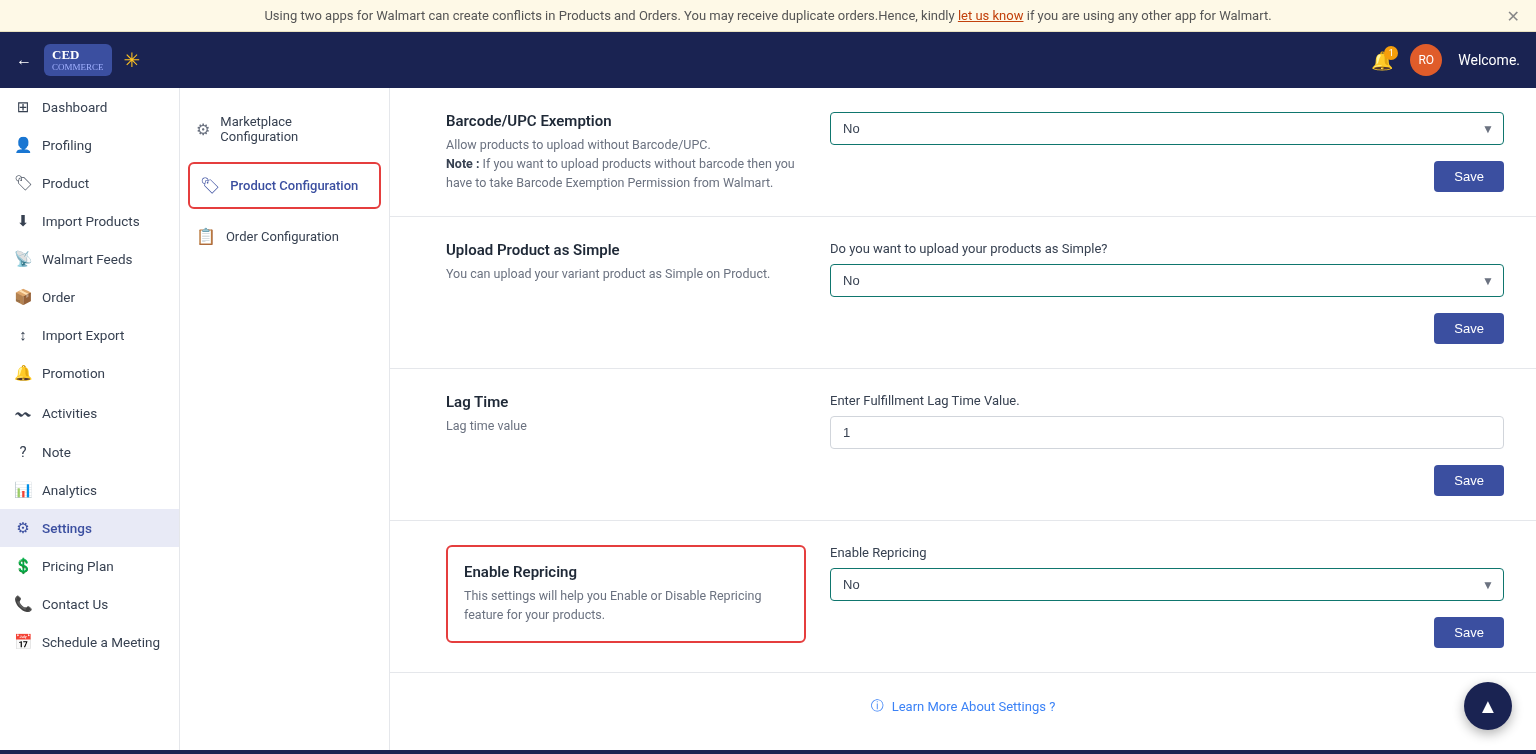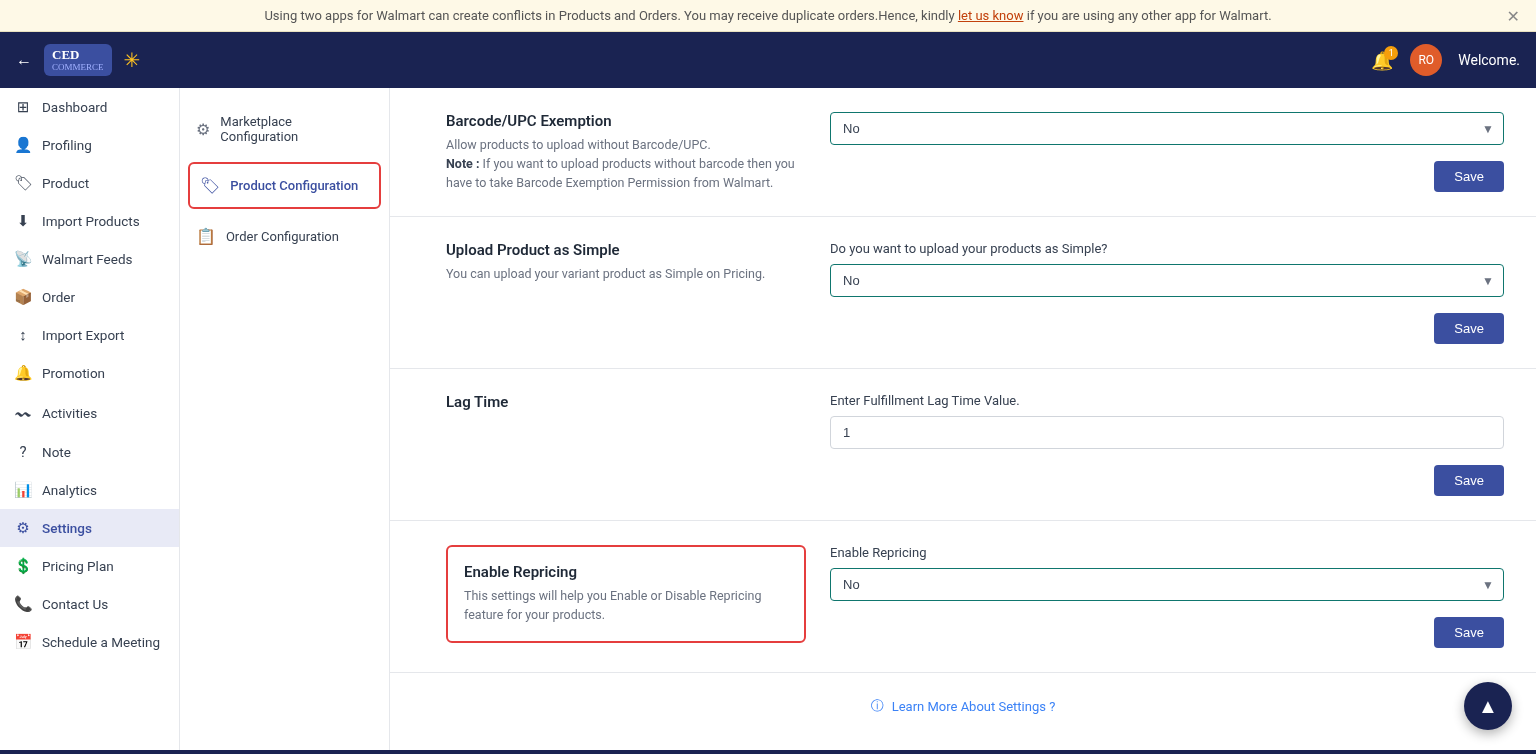--- a/index.html
+++ b/index.html
@@ -403,36 +403,37 @@
         <span class="select-arrow">▼</span>
       </div>
     <div class="clearfix">
       <button class="save-btn">Save</button>
     </div>
             </div>
   </div>
           <div class="settings-section">
     <div class="section-left">
       <div class="section-title">Upload Product as Simple</div>
-      <div class="section-desc"><span>You can upload your variant product as Simple on Pricing.</span></div>
+      <div class="section-desc"><span>You can upload your variant product as Simple on Product.</span></div>
             </div>
     <div class="section-right">
               <div class="section-label">Do you want to upload your products as Simple?</div>
       <div class="select-wrapper">
         <select class="select-field"><option selected="">No</option><option>Yes</option></select>
         <span class="select-arrow">▼</span>
       </div>
     <div class="clearfix">
       <button class="save-btn">Save</button>
     </div>
             </div>
   </div>
           <div class="settings-section">
     <div class="section-left">
       <div class="section-title">Lag Time</div>
+      <div class="section-desc"><span>Lag time value</span></div>
             </div>
     <div class="section-right"><div class="section-label">Enter Fulfillment Lag Time Value.</div><input class="input-field" type="text" value="1" style="">
     <div class="clearfix">
       <button class="save-btn">Save</button>
     </div></div>
   </div>
           <div class="settings-section">
     <div class="section-left">
       <div class="highlighted-section">
         <div class="section-title">Enable Repricing</div>

